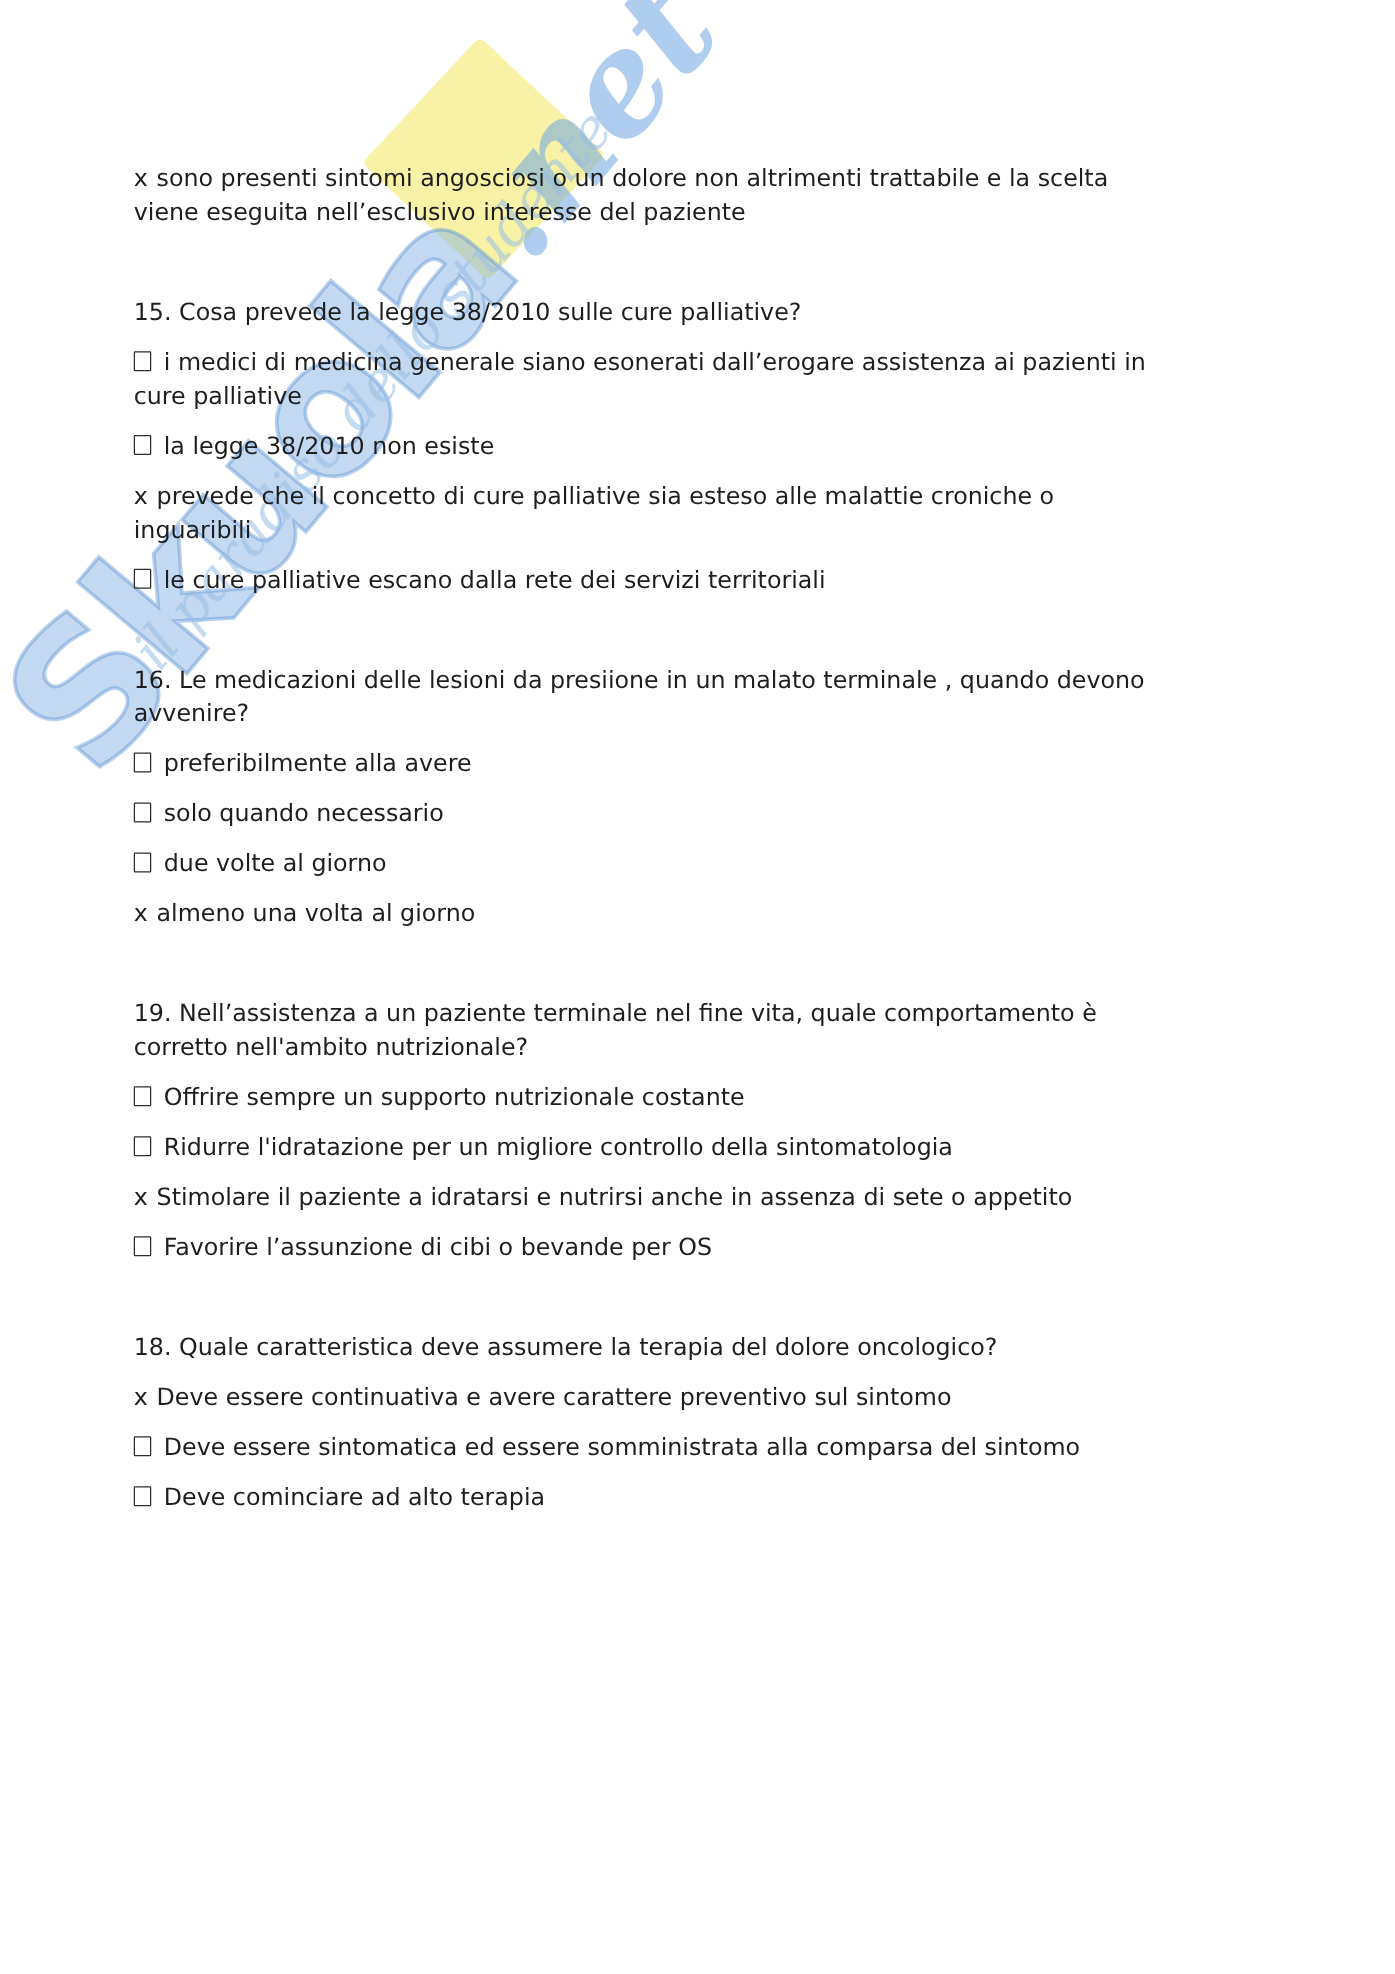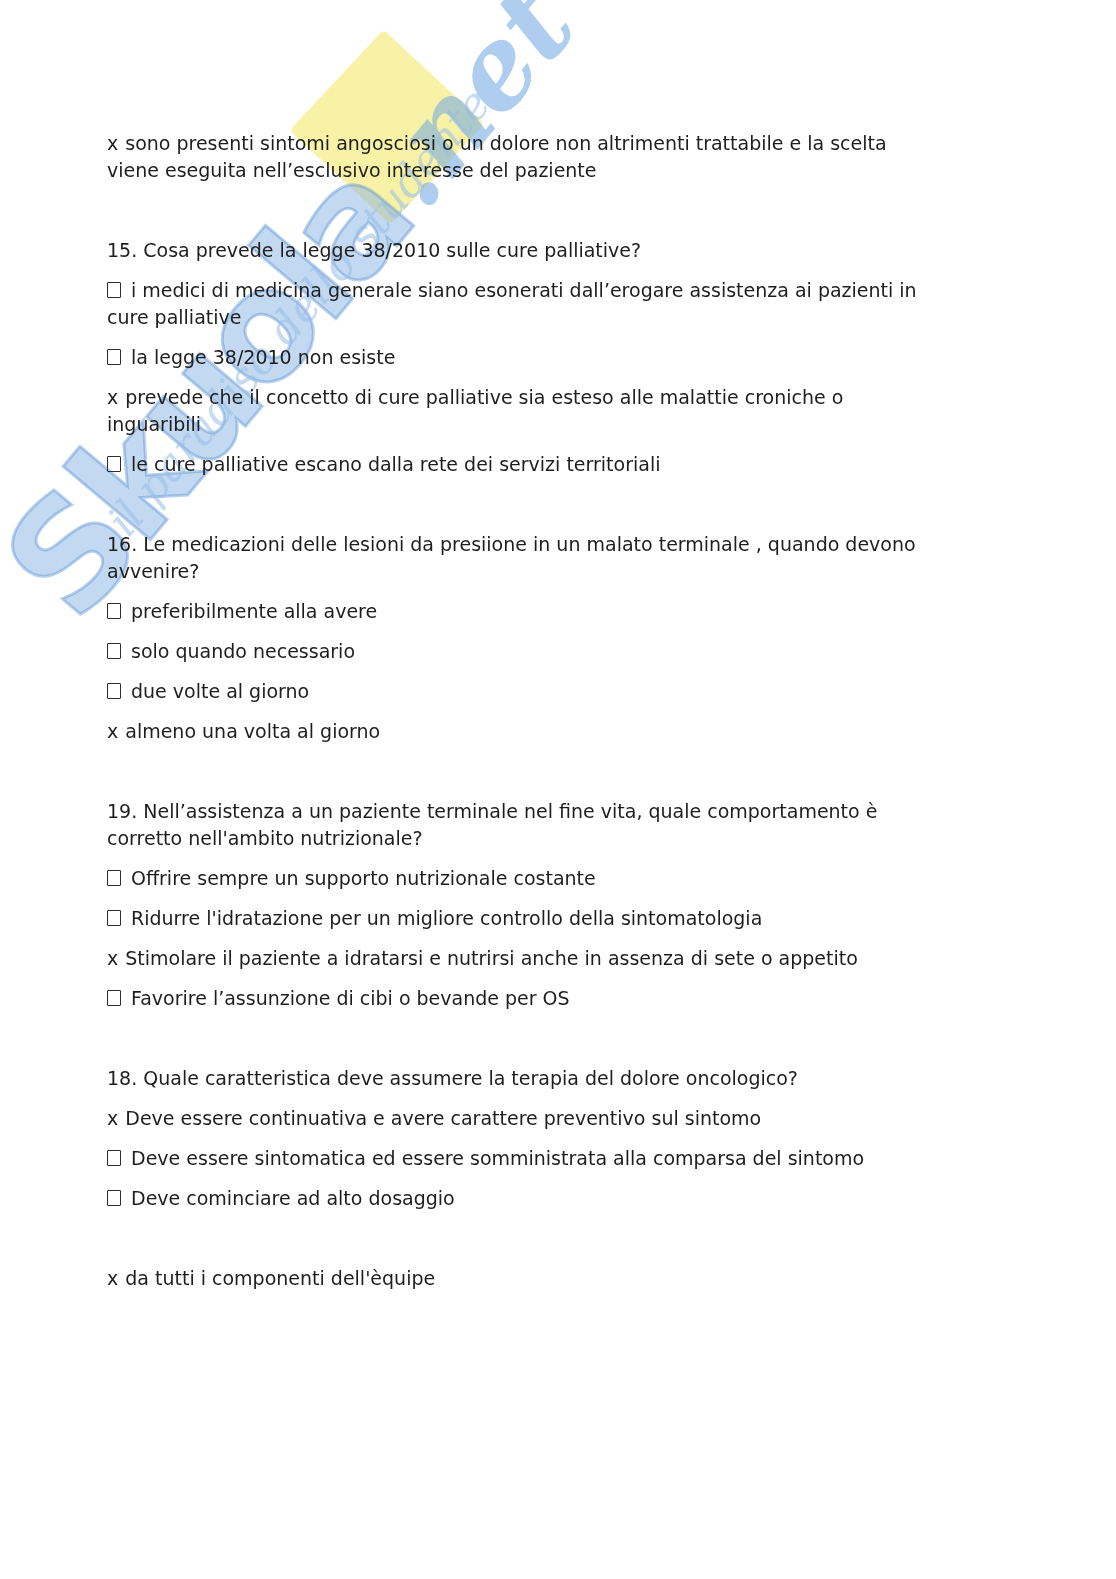--- a/index.html
+++ b/index.html
@@ -100,20 +100,19 @@
 corretto nell'ambito nutrizionale?</p>
         <p class="opt"><span class="cb"></span><span class="opt-text">Offrire sempre un supporto nutrizionale costante</span></p>
         <p class="opt"><span class="cb"></span><span class="opt-text">Ridurre l'idratazione per un migliore controllo della sintomatologia</span></p>
         <p class="opt"><span class="xm">x</span><span class="opt-text">Stimolare il paziente a idratarsi e nutrirsi anche in assenza di sete o appetito</span></p>
         <p class="opt"><span class="cb"></span><span class="opt-text">Favorire l’assunzione di cibi o bevande per OS</span></p>
       </div>
       <div class="question">
         <p class="q-title">18. Quale caratteristica deve assumere la terapia del dolore oncologico?</p>
         <p class="opt"><span class="xm">x</span><span class="opt-text">Deve essere continuativa e avere carattere preventivo sul sintomo</span></p>
         <p class="opt"><span class="cb"></span><span class="opt-text">Deve essere sintomatica ed essere somministrata alla comparsa del sintomo</span></p>
-        <p class="opt"><span class="cb"></span><span class="opt-text">Deve cominciare ad alto dosaggio</span></p>
+        <p class="opt"><span class="cb"></span><span class="opt-text">Deve cominciare ad alto terapia</span></p>
       </div>
       <div class="question">
-        <p class="opt"><span class="xm">x</span><span class="opt-text">da tutti i componenti dell'èquipe</span></p>
       </div>
     </div>
 
 </div>
 
 </body></html>

